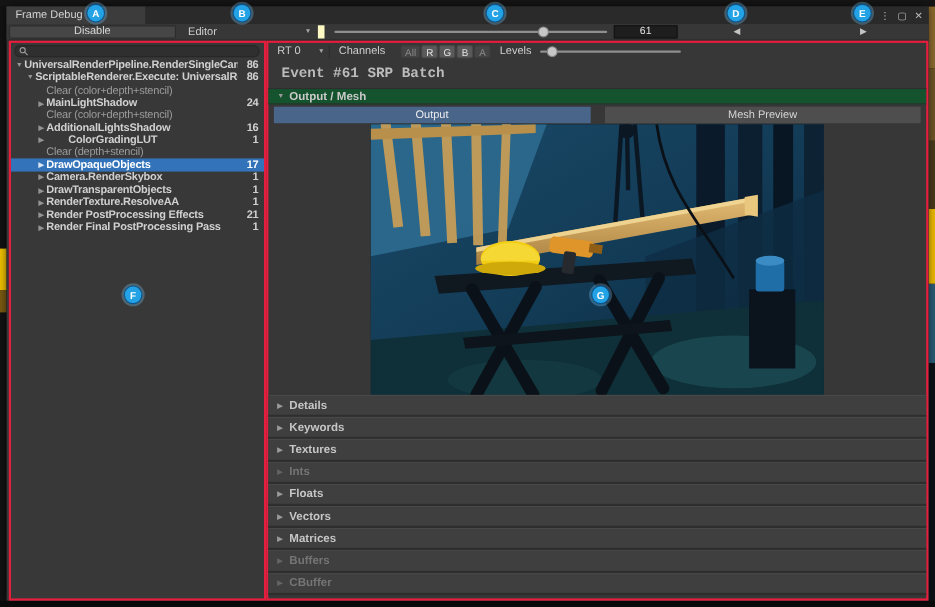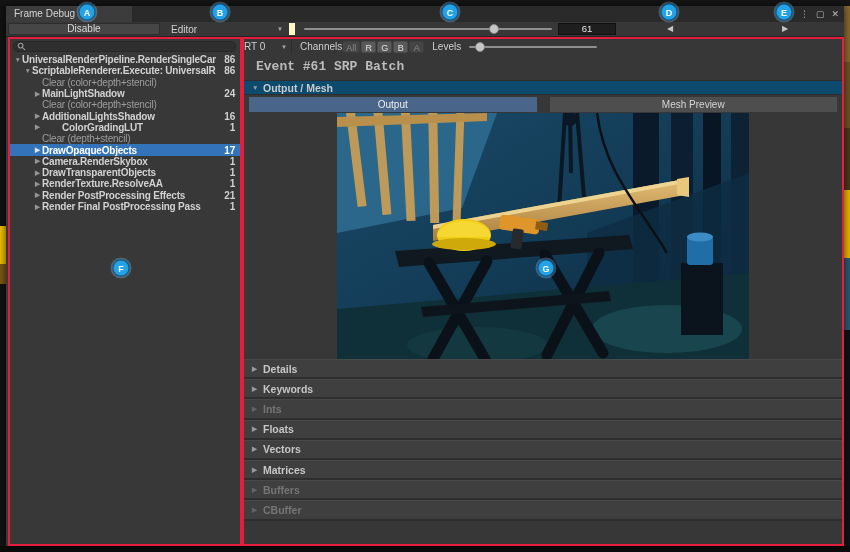--- a/index.html
+++ b/index.html
@@ -60,35 +60,35 @@
   .tree-row .fold { flex:none; width:9px; font-size:6.5px; color:#949494; text-align:center; }
   .tree-row.selected .fold { color:#dce8f5; }
   .tree-row .lbl { flex:1 1 auto; overflow:hidden; }
   .tree-row .cnt { flex:none; margin-left:8px; }
 
   
   .right-panel { position:absolute; left:236px; top:31px; width:602px; height:509px;
                  background:#373737; border:2px solid var(--red); }
   .detail-toolbar { position:absolute; left:0; top:0; width:100%; height:15px;
                     display:flex; align-items:center; font-size:10px; color:#cfcfcf; }
-  .rt-dropdown { width:48px; display:flex; align-items:center;
+  .rt-dropdown { margin-left:8px; width:48px; display:flex; align-items:center;
                  justify-content:space-between; padding-right:4px;
                  border-right:1px solid #2c2c2c; height:12px; }
   .channels-label { margin-left:8px; }
-  .channel-buttons { display:flex; gap:1px; margin-left:0; }
+  .channel-buttons { display:flex; gap:1px; margin-left:14px; }
   .ch-btn { height:12px; min-width:15px; padding:0 3px; background:#5a5a5a; border-radius:2px;
             font-size:9px; line-height:12px; text-align:center; color:#e2e2e2;
             border:1px solid #494949; }
   .ch-btn.disabled { background:#454545; color:#8a8a8a; border-color:#3d3d3d; }
   .levels-label { margin-left:8px; }
   .levels-slider { position:relative; width:132px; height:14px; margin-left:6px; }
 
   .event-title { position:absolute; left:12px; top:20px; font-size:13px; font-weight:bold; color:#bbbbbb;font-family:Liberation Mono, monospace; }
 
-  .om-header { position:absolute; left:0; top:41px; width:100%; height:15px; background:#0c4a6e;
+  .om-header { position:absolute; left:0; top:41px; width:100%; height:15px; background:#14532d;
                border-top:1px solid #2e2e2e; border-bottom:1px solid #2e2e2e;
                display:flex; align-items:center; font-size:10.5px; font-weight:bold; color:#cacaca; }
   .om-header .fold, .section-row .fold { margin-left:8px; width:11px; font-size:6.5px; color:#9a9a9a; flex:none; }
 
   .tabs { position:absolute; left:5px; top:58px; width:calc(100% - 10px); height:15px; display:flex; gap:13px; }
   .tab { flex:1; text-align:center; line-height:15px; font-size:10px; background:#4e4e4e;
          color:#d6d6d6; }
   .tab.active { background:var(--tabblue); color:#eeeeee; }
 
   .preview { position:absolute; left:50%; transform:translateX(-50%); top:74px;
@@ -331,20 +331,24 @@
 
     <div class="sections" id="sections">
         <div class="section-row">
           <span class="fold">▶</span>
           <span>Details</span>
         </div>
         <div class="section-row">
           <span class="fold">▶</span>
           <span>Keywords</span>
         </div>
+        <div class="section-row">
+          <span class="fold">▶</span>
+          <span>Textures</span>
+        </div>
         <div class="section-row disabled">
           <span class="fold">▶</span>
           <span>Ints</span>
         </div>
         <div class="section-row">
           <span class="fold">▶</span>
           <span>Floats</span>
         </div>
         <div class="section-row">
           <span class="fold">▶</span>

